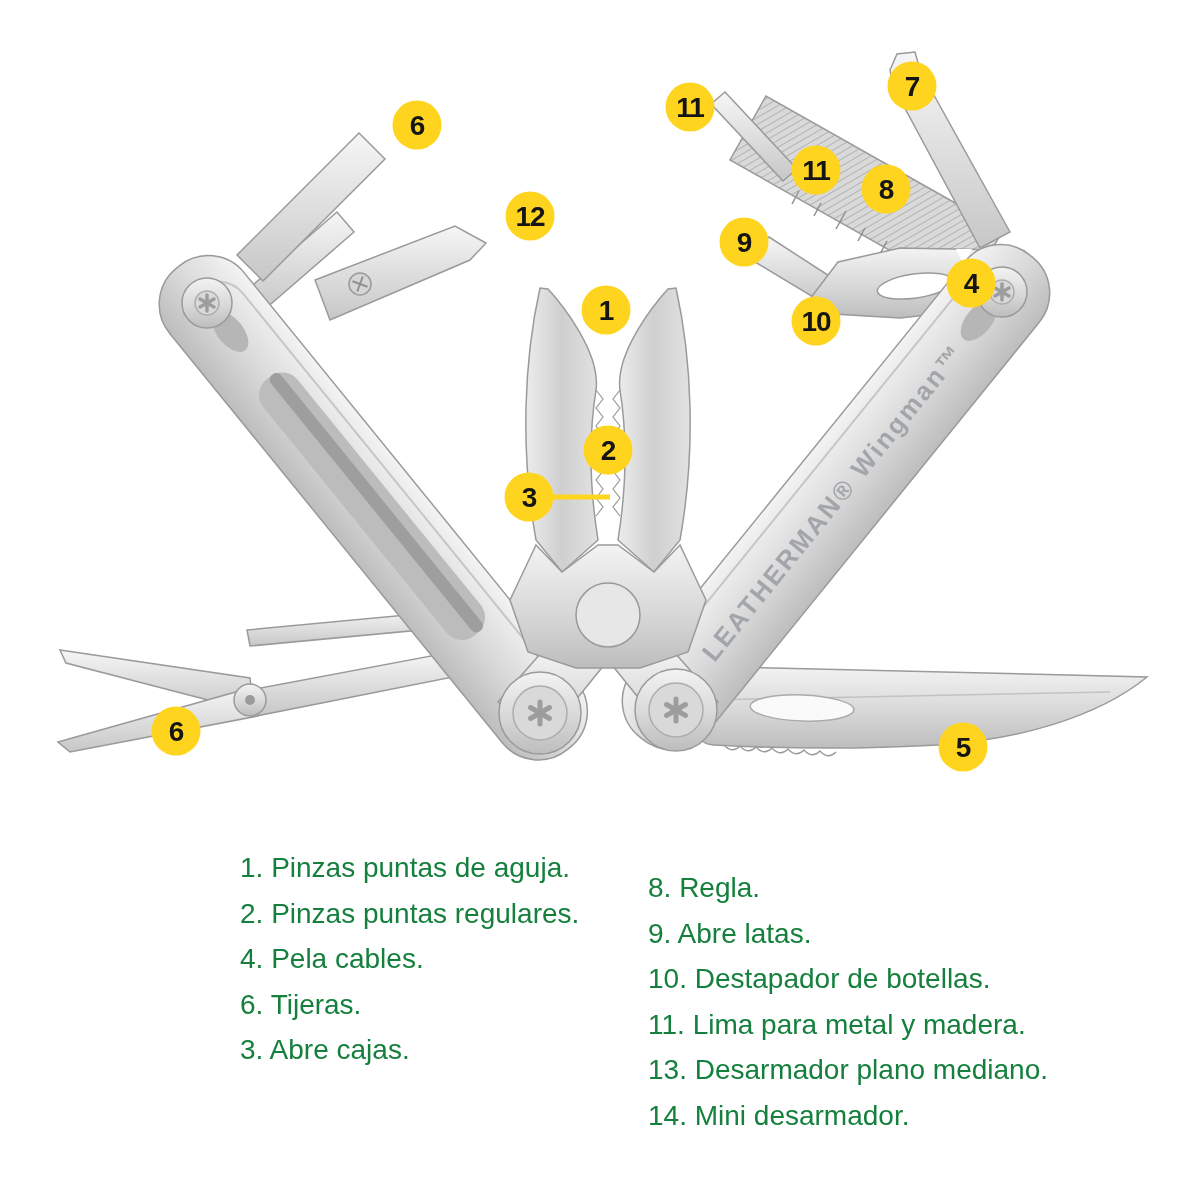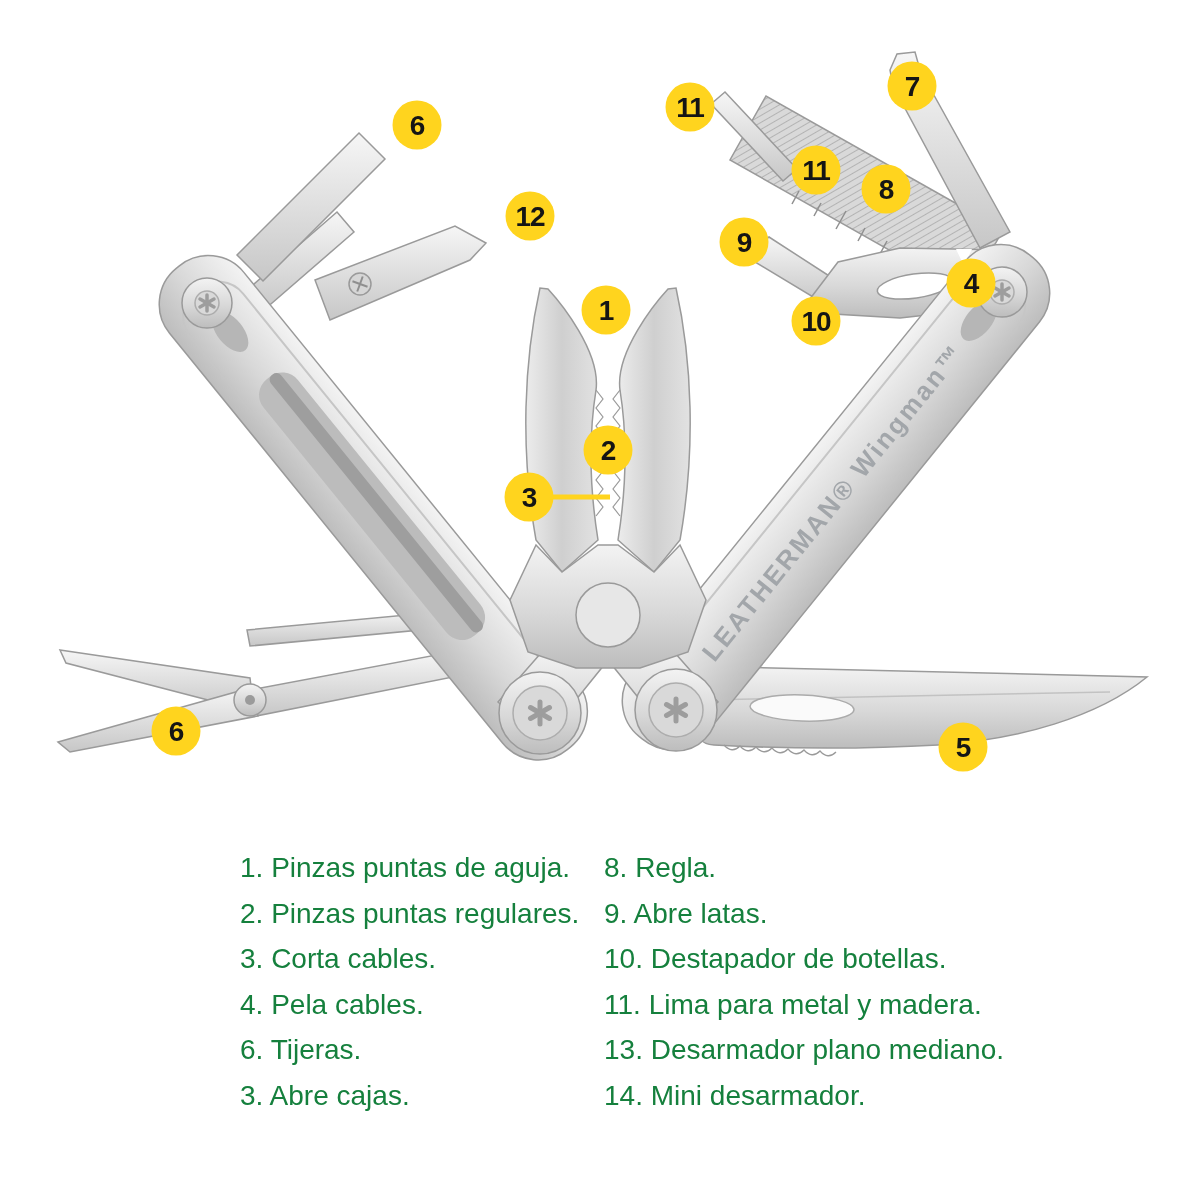--- a/index.html
+++ b/index.html
@@ -16,21 +16,21 @@
     display:flex;align-items:center;justify-content:center;
     font-weight:700;font-size:28px;letter-spacing:-1px;
     transform:translate(-50%,-50%);
   }
   .badge-line{
     position:absolute;height:5px;background:var(--badge-color,#FFD41E);
     transform:translateY(-50%);
   }
   .legend-col{position:absolute;top:845px;font-size:28px;color:#15803d;}
   .legend-col-left{left:240px;}
-  .legend-col-right{left:604px;}
+  .legend-col-right{left:648px;margin-top:20px;}
   .legend-item{height:45.5px;line-height:45.5px;white-space:nowrap;}
 </style>
 </head>
 <body>
 
 <div class="stage">
 
   <svg class="illustration" width="1200" height="840" viewBox="0 0 1200 840">
     <defs>
       <linearGradient id="gm1" x1="0" y1="0" x2="0" y2="1">
@@ -181,21 +181,20 @@
       <div class="badge" style="left: 816px; top: 170px;">11</div>
       <div class="badge" style="left: 530px; top: 216px;">12</div>
       <div class="badge" style="left: 417px; top: 125px;">6</div>
       <div class="badge" style="left: 690px; top: 107px;">11</div>
     </div>
 
   <div>
     <div class="legend-col legend-col-left">
         <div class="legend-item">1. Pinzas puntas de aguja.</div>
         <div class="legend-item">2. Pinzas puntas regulares.</div>
-        <div class="legend-item">3. Corta cables.</div>
         <div class="legend-item">4. Pela cables.</div>
         <div class="legend-item">6. Tijeras.</div>
         <div class="legend-item">3. Abre cajas.</div>
       </div>
     <div class="legend-col legend-col-right">
         <div class="legend-item">8. Regla.</div>
         <div class="legend-item">9. Abre latas.</div>
         <div class="legend-item">10. Destapador de botellas.</div>
         <div class="legend-item">11. Lima para metal y madera.</div>
         <div class="legend-item">13. Desarmador plano mediano.</div>

